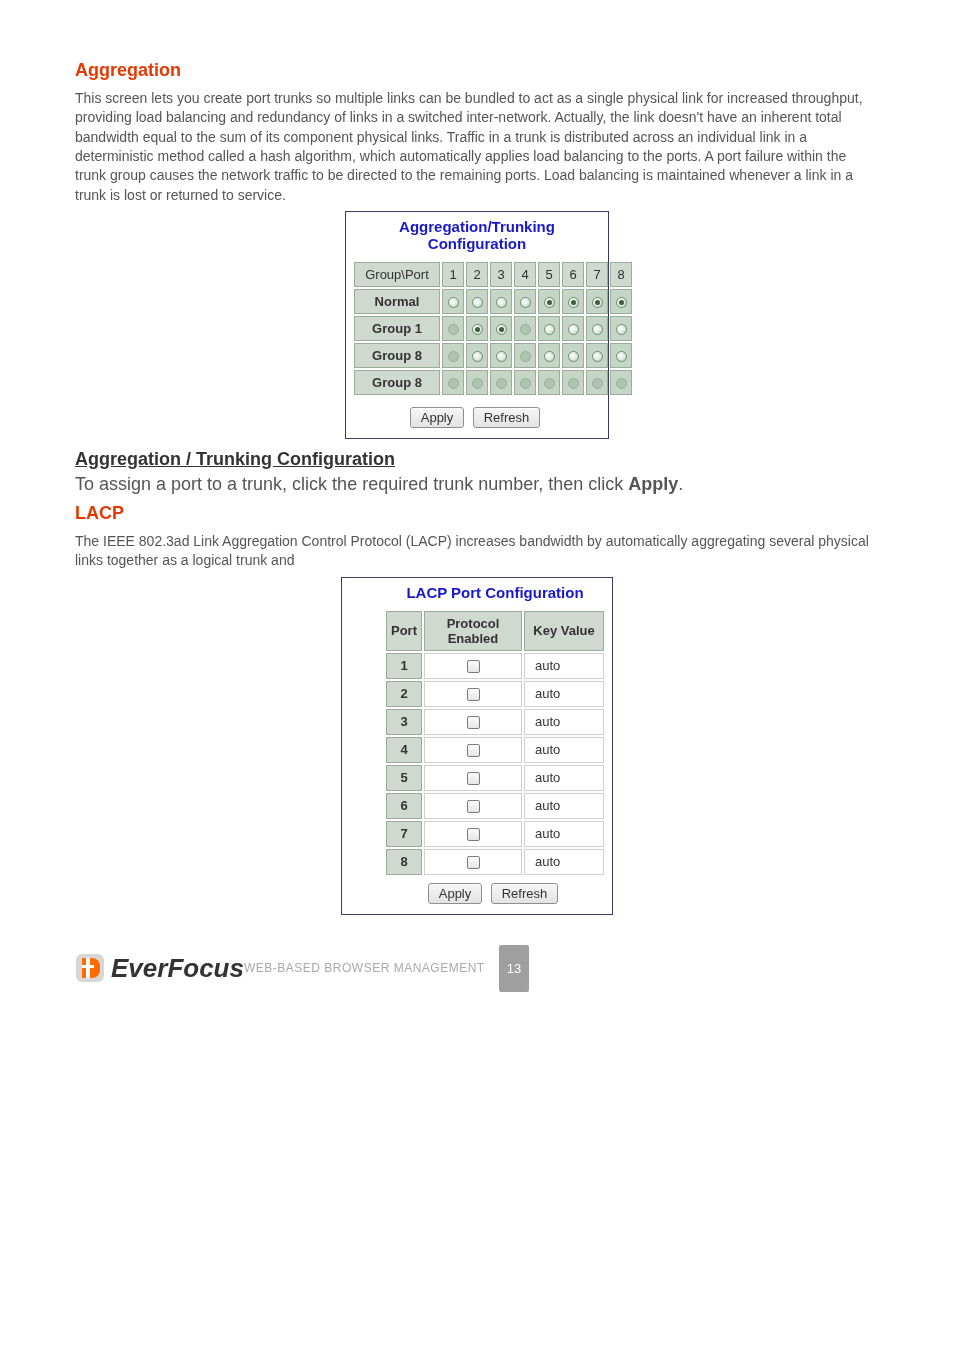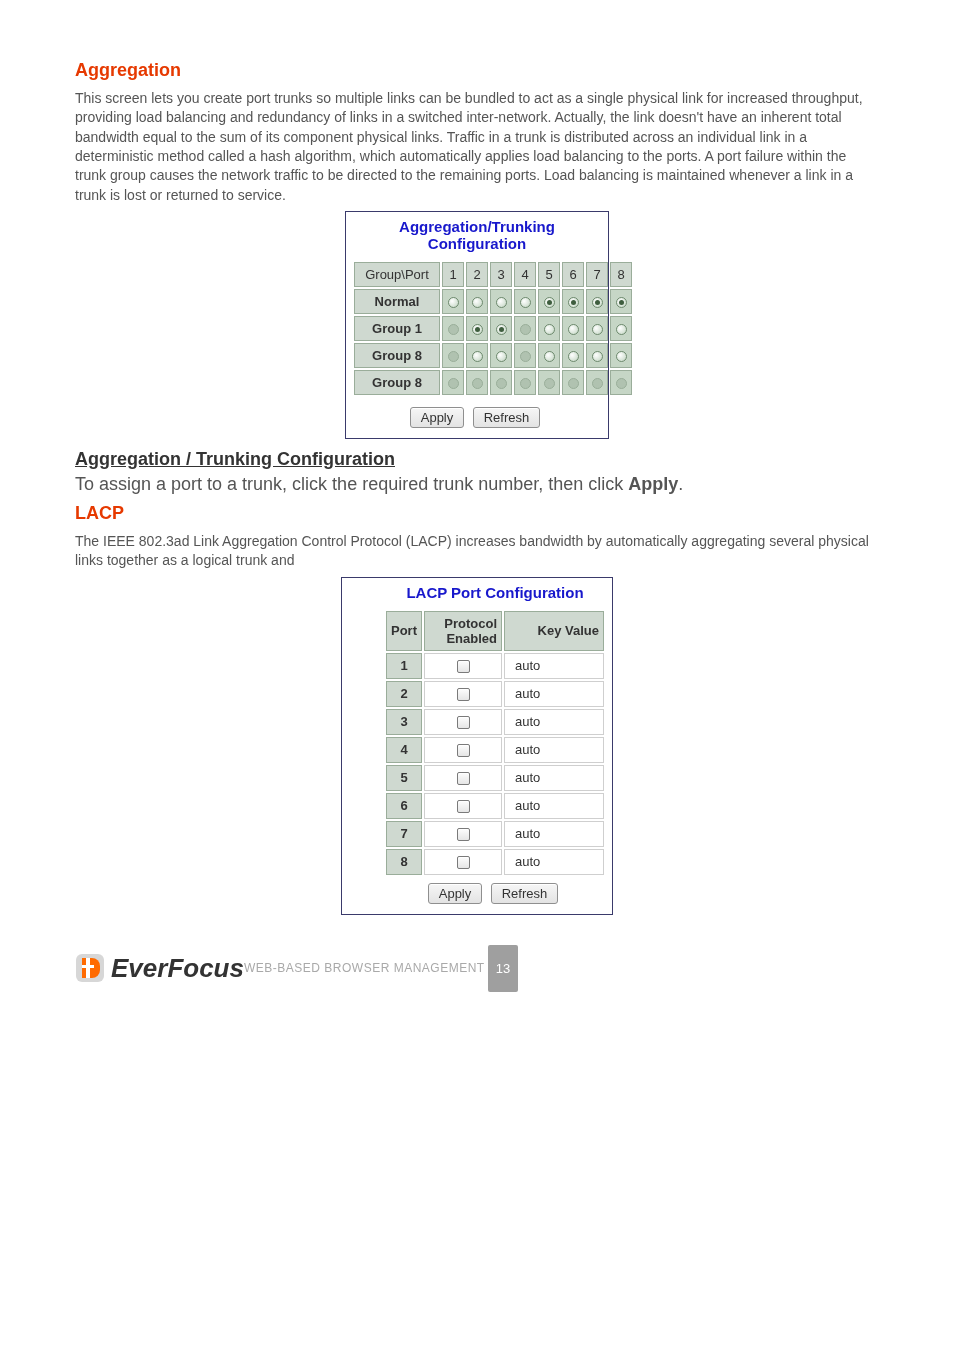--- a/index.html
+++ b/index.html
@@ -131,21 +131,21 @@
     border-spacing: 2px;
     margin: 0 6px 2px 6px;
     font-size: 13px;
     width: calc(100% - 12px);
   }
   table.lacp th {
     background: #cfd9d0;
     border: 1px solid #9aad9a;
     font-weight: bold;
     padding: 4px 4px;
-    text-align: right;
+    text-align: center;
     color:#333;
   }
   table.lacp td.portnum {
     background: #cfd9d0;
     border: 1px solid #9aad9a;
     font-weight: bold;
     text-align: center;
     width: 32px;
     height: 26px;
     color:#333;
@@ -153,21 +153,21 @@
   table.lacp td.chkcell {
     background: #fff;
     border: 1px solid #cfcfcf;
     text-align: center;
   }
   table.lacp td.valcell {
     background: #fff;
     border: 1px solid #cfcfcf;
     text-align: left;
     padding: 0 10px;
-    width: 100px;
+    width: 80px;
   }
   .chk {
     display: inline-block;
     width: 13px;
     height: 13px;
     border: 1px solid #7a7a7a;
     border-radius: 2px;
     background: linear-gradient(#fdfdfd,#e5e5e5);
     box-shadow: inset 0 1px 0 #fff;
     vertical-align: middle;
@@ -192,21 +192,21 @@
   }
   .logo-text {
     font-size: 26px;
     color: #333;
   }
   .logo-text .ever { font-weight: bold; font-style: italic;}
   .logo-text .focus { font-weight: bold; font-style: italic;}
   .footer-right {
     display: flex;
     align-items: center;
-    gap: 3px;
+    gap: 14px;
   }
   .footer-label {
     font-size: 12px;
     letter-spacing: 0.5px;
     color: #a9a9a9;
   }
   .page-badge {
     background: #9f9f9f;
     color: #fff;
     font-size: 13px;

